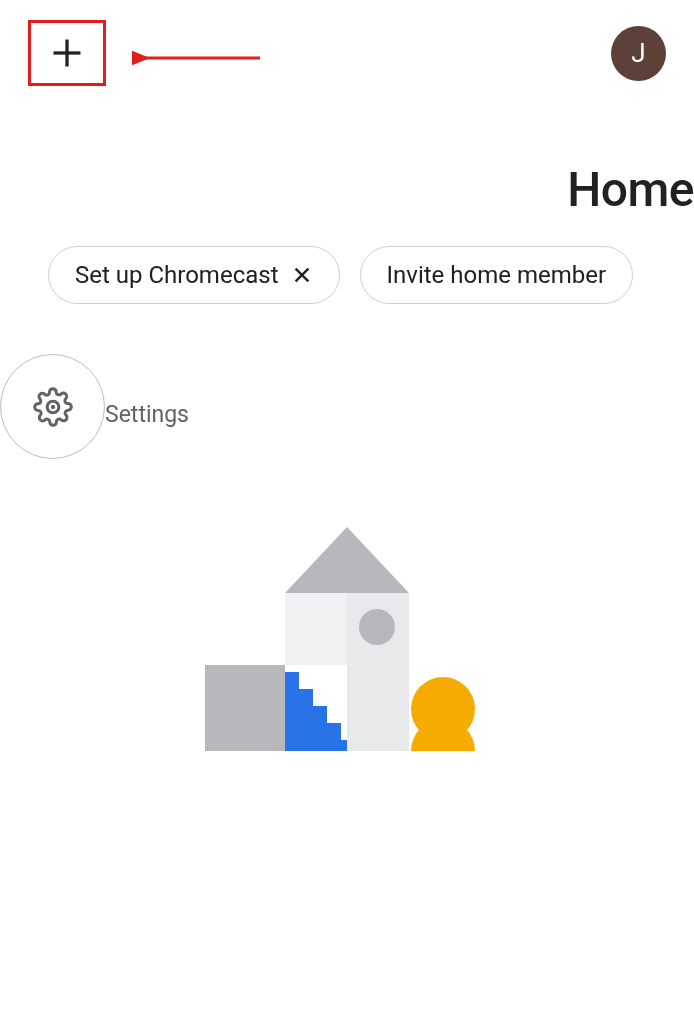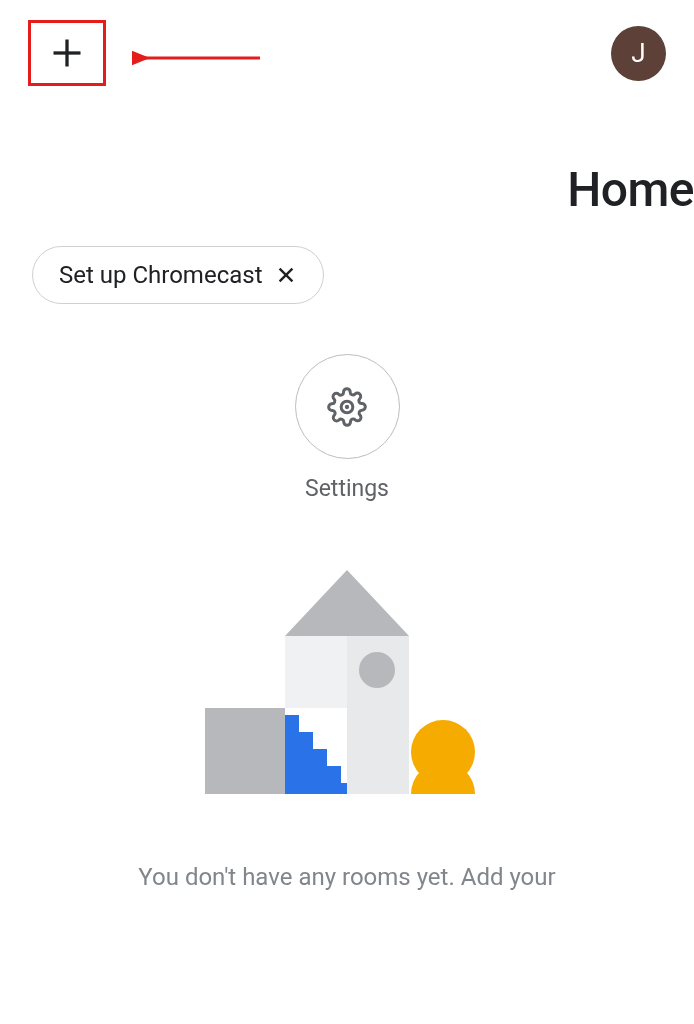--- a/index.html
+++ b/index.html
@@ -65,21 +65,21 @@
       font-size: 48px;
       font-weight: 500;
       color: #202124;
       margin-top: 55px;
       letter-spacing: -0.5px;
     }
     .chip-row {
       display: flex;
       gap: 20px;
       margin-top: 28px;
-      padding-left: 32px;
+      padding-left: 48px;
       overflow: hidden;
       white-space: nowrap;
     }
     .chip {
       display: inline-flex;
       align-items: center;
       gap: 12px;
       padding: 14px 26px;
       border: 1px solid #d0d0d0;
       border-radius: 30px;
@@ -91,24 +91,22 @@
     }
     .chip .close-x {
       width: 22px;
       height: 22px;
       display: inline-flex;
       align-items: center;
       justify-content: center;
     }
     .settings-wrap {
       display: flex;
-      flex-direction: column;
       align-items: center;
       margin-top: 50px;
-      justify-content: flex-end;
     }
     .settings-circle {
       width: 105px;
       height: 105px;
       border: 1.5px solid #bdbdbd;
       border-radius: 50%;
       display: flex;
       align-items: center;
       justify-content: center;
       cursor: pointer;
@@ -168,20 +166,23 @@
 <div class="chip-row">
   <div class="chip">
     <span>Set up Chromecast</span>
     <span class="close-x">
       <svg viewBox="0 0 24 24" width="22" height="22">
         <line x1="5" y1="5" x2="19" y2="19" stroke="#202124" stroke-width="2.6"></line>
         <line x1="19" y1="5" x2="5" y2="19" stroke="#202124" stroke-width="2.6"></line>
       </svg>
     </span>
   </div>
+  <div class="chip">
+    <span>Invite home member</span>
+  </div>
 </div>
 
 <div class="settings-wrap">
   <div class="settings-circle">
     <svg viewBox="0 0 24 24">
       <path fill="none" stroke="#5f6368" stroke-width="1.8" d="M12 8.5 A3.5 3.5 0 1 0 12 15.5 A3.5 3.5 0 1 0 12 8.5 Z"></path>
       <path fill="none" stroke="#5f6368" stroke-width="1.8" stroke-linejoin="round" d="M19.4 15a1.65 1.65 0 0 0 .33 1.82l.06.06a2 2 0 1 1-2.83 2.83l-.06-.06a1.65 1.65 0 0 0-1.82-.33 1.65 1.65 0 0 0-1 1.51V21a2 2 0 0 1-4 0v-.09a1.65 1.65 0 0 0-1-1.51 1.65 1.65 0 0 0-1.82.33l-.06.06a2 2 0 1 1-2.83-2.83l.06-.06a1.65 1.65 0 0 0 .33-1.82 1.65 1.65 0 0 0-1.51-1H3a2 2 0 0 1 0-4h.09a1.65 1.65 0 0 0 1.51-1 1.65 1.65 0 0 0-.33-1.82l-.06-.06a2 2 0 1 1 2.83-2.83l.06.06a1.65 1.65 0 0 0 1.82.33h0a1.65 1.65 0 0 0 1-1.51V3a2 2 0 0 1 4 0v.09a1.65 1.65 0 0 0 1 1.51h0a1.65 1.65 0 0 0 1.82-.33l.06-.06a2 2 0 1 1 2.83 2.83l-.06.06a1.65 1.65 0 0 0-.33 1.82v0a1.65 1.65 0 0 0 1.51 1H21a2 2 0 0 1 0 4h-.09a1.65 1.65 0 0 0-1.51 1z"></path>
       <circle cx="12" cy="12" r="1.3" fill="#5f6368"></circle>
     </svg>
   </div>
@@ -209,14 +210,14 @@
 
     <rect x="170" y="148" width="62" height="86" fill="#e8e9ea"></rect>
 
     <circle cx="266" cy="192" r="32" fill="#f6ab00"></circle>
 
     <path d="M234 234 A32 32 0 0 1 298 234 Z" fill="#f6ab00"></path>
   </svg>
 </div>
 
 <div class="empty-text">
-  <span>You don't have any rooms yet. Add your</span><br>
+  <br>
 </div>
 
 </body></html>

